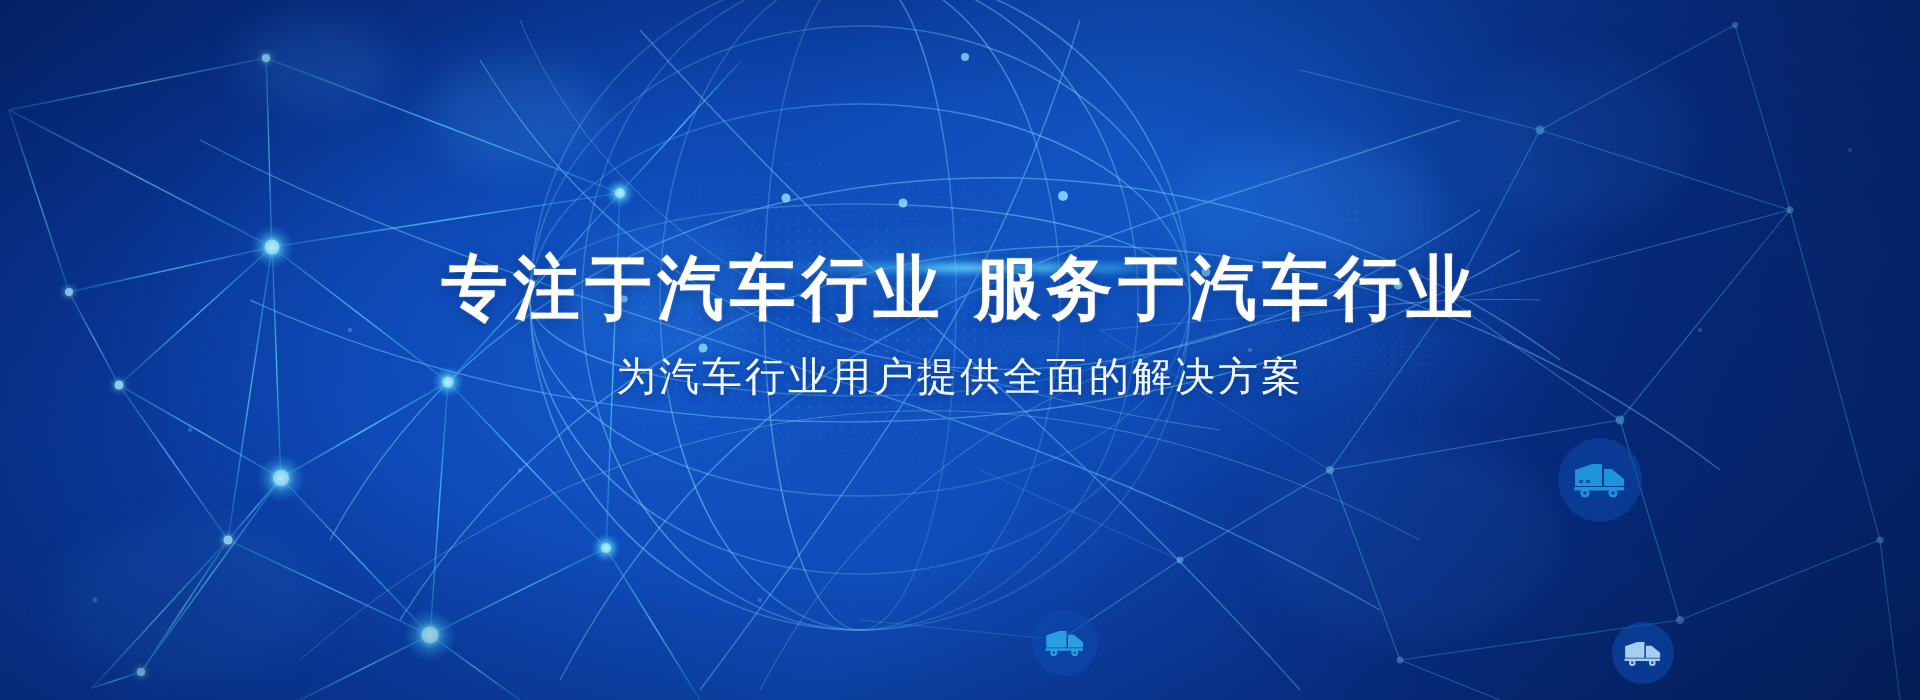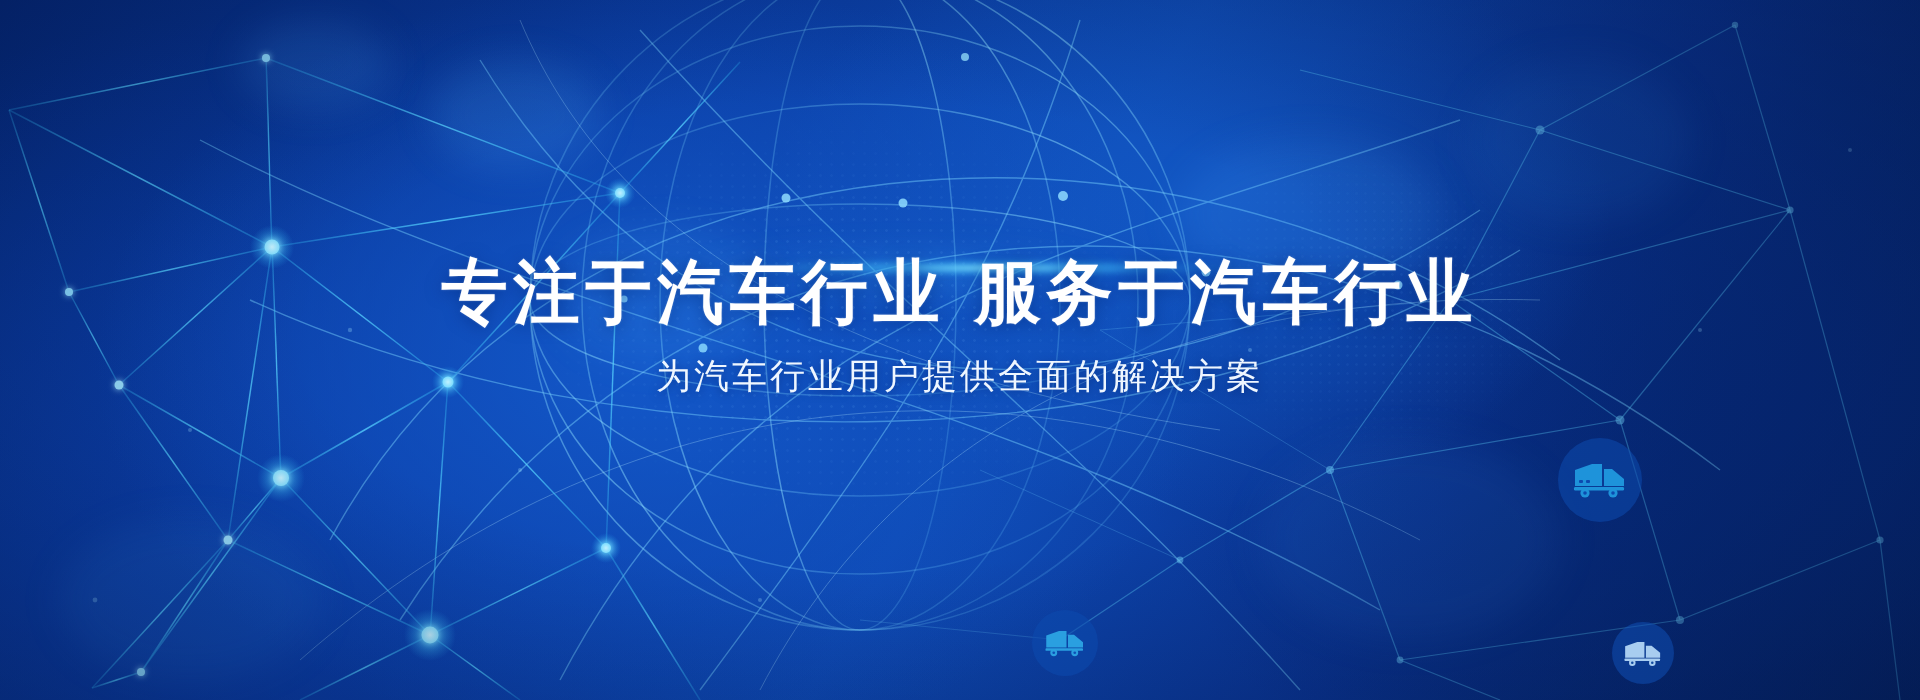--- a/index.html
+++ b/index.html
@@ -75,21 +75,21 @@
     color:#ffffff;
     letter-spacing:6px;
     line-height:1.12;
     white-space:nowrap;
     text-shadow:0 2px 16px rgba(0,40,120,.55), 0 0 2px rgba(255,255,255,.35);
     font-family:"DejaVu Sans","Liberation Sans",sans-serif;
     transform:scaleY(1.06);
     margin:0 0 24px 0;
   }
   .subtitle{
-    font-size:35px;
+    font-size:40px;
     font-weight:normal;
     color:#eef6ff;
     letter-spacing:3px;
     white-space:nowrap;
     text-shadow:0 2px 10px rgba(0,30,100,.55);
     font-family:"DejaVu Sans","Liberation Sans",sans-serif;
     margin:0;
   }
 
   

